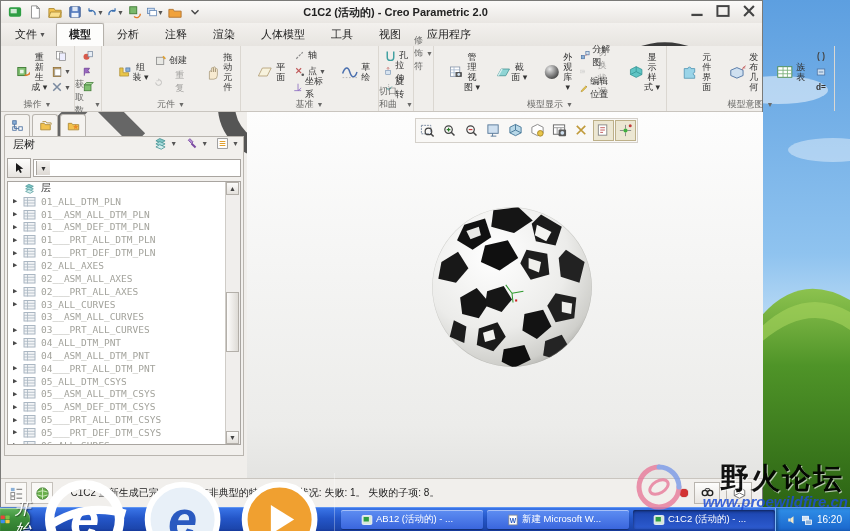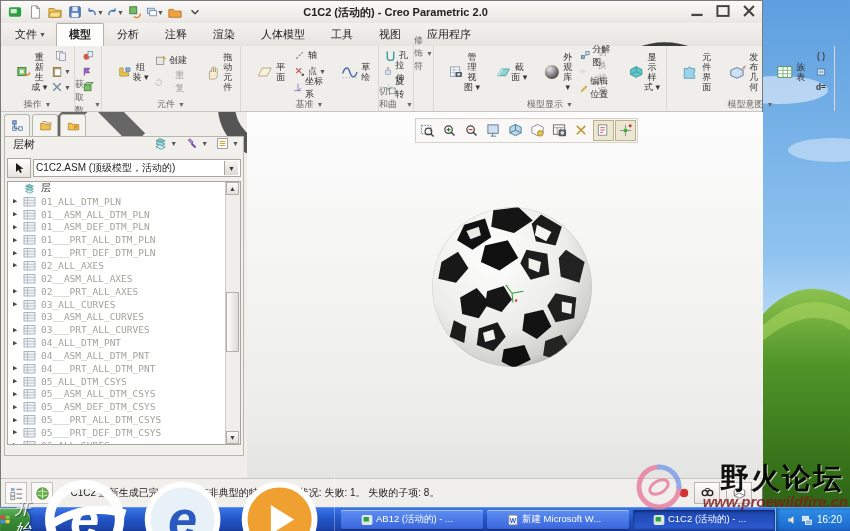--- a/index.html
+++ b/index.html
@@ -135,21 +135,21 @@
   #tray{height:23px;display:flex;align-items:center;gap:4px;padding:0 8px 0 10px;
         background:linear-gradient(#2f8fe8,#1a66cc);box-shadow:inset 2px 0 3px rgba(0,0,0,.3);
         border-left:1px solid #7fb8f4;}
   #tray .icon{width:12px;height:12px;}
   #clock{color:#fff;font-size:10px;}
 
   
   #watermark{position:absolute;right:2px;bottom:12px;width:215px;height:60px;pointer-events:none;z-index:50;}
   #wm-title{position:absolute;right:4px;top:0;font-size:29px;font-weight:bold;color:#3aa53c;
             text-shadow:1px 1px 0 rgba(255,255,255,.7);letter-spacing:2px;opacity:.92;}
-  #wm-url{position:absolute;right:0;top:34px;font-size:15px;font-weight:bold;color:#7f1d1d;opacity:.85;
+  #wm-url{position:absolute;right:0;top:34px;font-size:15px;font-weight:bold;color:#1d4ed8;opacity:.85;
           font-style:italic;}
   #wm-logo{position:absolute;left:0;top:2px;width:52px;height:52px;opacity:.8;}
 </style>
 </head>
 <body>
 
 <div id="stage">
 
   <div id="desktop">
     <svg viewBox="0 0 92 508" preserveAspectRatio="none">
@@ -805,21 +805,20 @@
       </div>
       <div id="navselect">
         <span id="cursorbtn">
             <span class="icon">
               <svg viewBox="0 0 11 12">
                 <path d="M2 1 L2 10 L4.5 7.8 L6.2 11 L7.8 10.2 L6.1 7.1 L9.3 6.8 Z" fill="#1a1a1a"></path>
               </svg>
             </span>
           </span>
         <span id="combo">
-          <span class="val">C1C2.ASM  (顶级模型，活动的)</span>
           <span class="dd">▼</span>
         </span>
       </div>
       <div id="tree">
         <div id="tree-rows">
             <div class="trow root">
               <span class="arr"></span>
               <span class="ticon">
                 <svg viewBox="0 0 16 17">
                   <path d="M2 5 l5-3 7 3 -5 3z" fill="#7fc4c4" stroke="#3f8f8f"></path>

